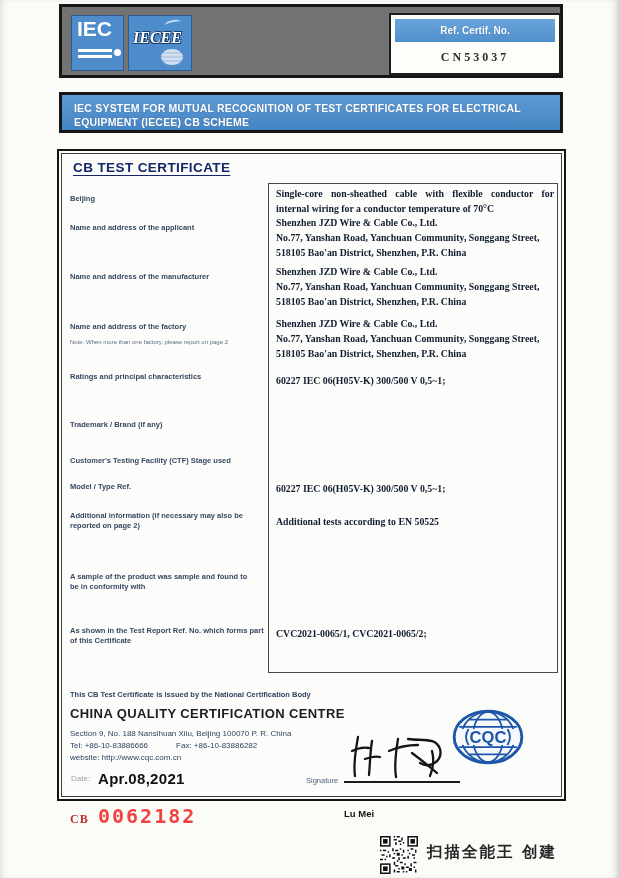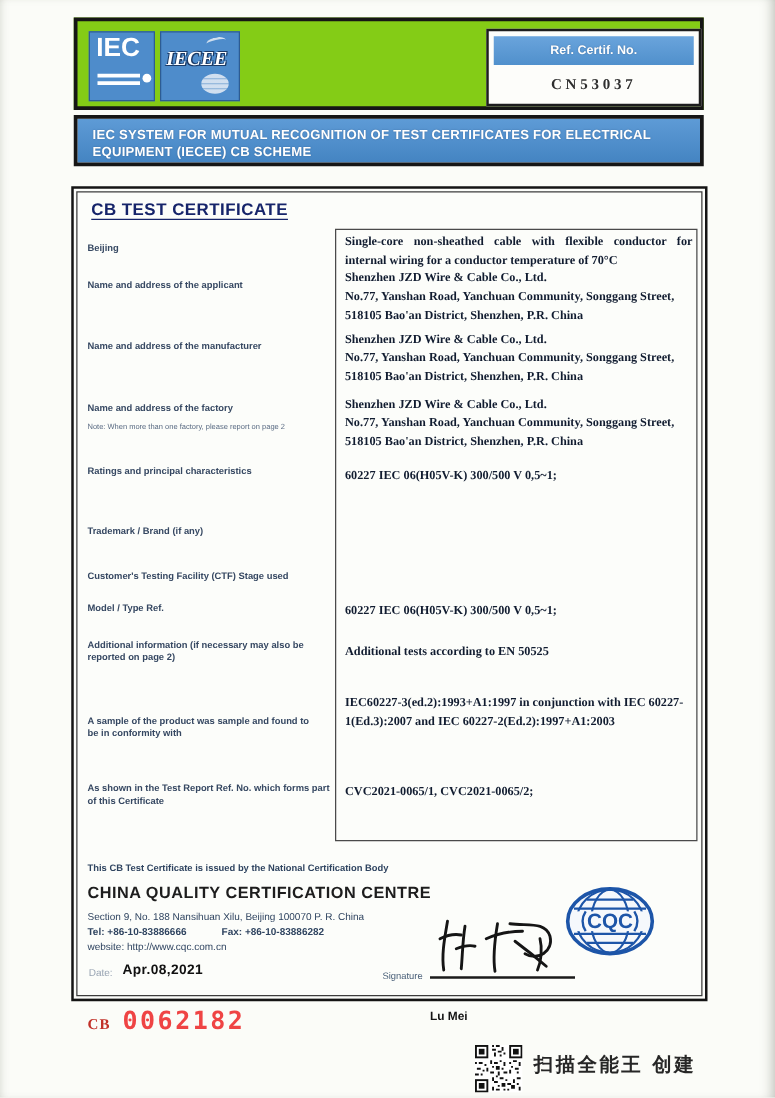--- a/index.html
+++ b/index.html
@@ -9,22 +9,22 @@
     font-family:"Liberation Sans", sans-serif;
     position:relative;overflow:hidden;
   }
   .page{
     position:absolute;left:0;top:0;width:620px;height:878px;
     background:#fbfcf8;
     box-shadow:inset -8px 0 10px -7px rgba(90,95,85,.45), inset 6px 0 8px -6px rgba(90,95,85,.25);
   }
   
   .header-box{
-    position:absolute;left:59px;top:14px;width:504px;height:74px;
-    border:3px solid #161616;background:#84cc16;box-sizing:border-box;
+    position:absolute;left:59px;top:4px;width:504px;height:74px;
+    border:3px solid #161616;background:#737373;box-sizing:border-box;
   }
   .logo-tile{
     position:absolute;top:8px;background:#4e8ccb;border:1px solid #2d5c93;box-sizing:border-box;
   }
   .iec-tile{left:9px;width:53px;height:56px;}
   .iec-text{
     position:absolute;left:5px;top:1px;color:#fff;font-weight:bold;
     font-size:21px;letter-spacing:0;font-family:"Liberation Sans",sans-serif;
   }
   .iec-bar{position:absolute;left:6px;height:3px;background:#fff;width:34px;}
@@ -96,26 +96,26 @@
     position:absolute;left:276px;width:278px;
     font-family:"Liberation Serif",serif;font-weight:bold;
     font-size:9.8px;color:#111c30;line-height:1.5;
   }
   .value.justify{text-align:justify;}
   
   .issued-by{position:absolute;left:70px;top:690px;font-size:7.5px;font-weight:600;color:#2f4460;}
   .ncb-name{position:absolute;left:70px;top:706px;font-size:13px;font-weight:bold;color:#1d1d1d;letter-spacing:.4px;}
   .ncb-line{position:absolute;left:70px;font-size:8px;font-weight:500;color:#2f4460;}
   .ncb-addr{top:729px;}
-  .ncb-telfax{top:741px;font-weight:bold;}
+  .ncb-telfax{top:741px;}
   .ncb-telfax .fax{margin-left:28px;}
   .ncb-web{top:753px;}
   .cqc-logo{position:absolute;left:452px;top:708px;}
   .date-label{position:absolute;left:71px;top:774px;font-size:8px;color:#97a3b2;}
-  .date-value{position:absolute;left:98px;top:770px;font-size:11px;font-weight:bold;color:#101010;letter-spacing:.3px;}
+  .date-value{position:absolute;left:98px;top:770px;font-size:15px;font-weight:bold;color:#101010;letter-spacing:.3px;}
   .sig-label{position:absolute;left:306px;top:776px;font-size:7.5px;color:#4a6079;}
   .sig-script{position:absolute;left:342px;top:731px;}
   .sig-line{position:absolute;left:344px;top:781px;width:116px;border-top:2px solid #1b1b1b;}
   .sig-name{position:absolute;left:344px;top:784px;width:116px;text-align:left;font-size:9.5px;font-weight:bold;color:#141414;margin-top:24px;}
   
   .cb-prefix{position:absolute;left:70px;top:812px;font-family:"Liberation Serif",serif;font-size:12px;font-weight:600;color:#c23129;letter-spacing:1px;}
   .cb-number{position:absolute;left:98px;top:804px;font-family:"DejaVu Sans Mono",monospace;font-size:20px;font-weight:bold;color:#ef4444;letter-spacing:2px;}
   .qr{position:absolute;left:380px;top:836px;}
   .scan-caption{position:absolute;left:427px;top:842px;font-size:15.5px;font-weight:600;color:#262626;letter-spacing:2px;font-family:"DejaVu Sans",sans-serif;}
 </style>
@@ -172,21 +172,20 @@
   <div class="value" style="top:280px">No.77, Yanshan Road, Yanchuan Community, Songgang Street, 518105 Bao'an District, Shenzhen, P.R. China</div>
 
   <div class="value" style="top:317px">Shenzhen JZD Wire &amp; Cable Co., Ltd.</div>
   <div class="value" style="top:332px">No.77, Yanshan Road, Yanchuan Community, Songgang Street, 518105 Bao'an District, Shenzhen, P.R. China</div>
 
   <div class="value" style="top:374px">60227 IEC 06(H05V-K) 300/500 V 0,5~1;</div>
   <div class="value" style="top:420px"></div>
   <div class="value" style="top:456px"></div>
   <div class="value" style="top:482px">60227 IEC 06(H05V-K) 300/500 V 0,5~1;</div>
   <div class="value" style="top:515px">Additional tests according to EN 50525</div>
-  <div class="value" style="top:556px">IEC60227-3(ed.2):1993+A1:1997 in conjunction with IEC 60227-1(Ed.3):2007 and IEC 60227-2(Ed.2):1997+A1:2003</div>
   <div class="value" style="top:627px">CVC2021-0065/1, CVC2021-0065/2;</div>
 
   <div class="issued-by">This CB Test Certificate is issued by the National Certification Body</div>
   <div class="ncb-name">CHINA QUALITY CERTIFICATION CENTRE</div>
   <div class="ncb-line ncb-addr">Section 9, No. 188 Nansihuan Xilu, Beijing 100070 P. R. China</div>
   <div class="ncb-line ncb-telfax">
     <span class="tel">Tel: +86-10-83886666</span><span class="fax">Fax: +86-10-83886282</span>
   </div>
   <div class="ncb-line ncb-web">website: http://www.cqc.com.cn</div>
 

